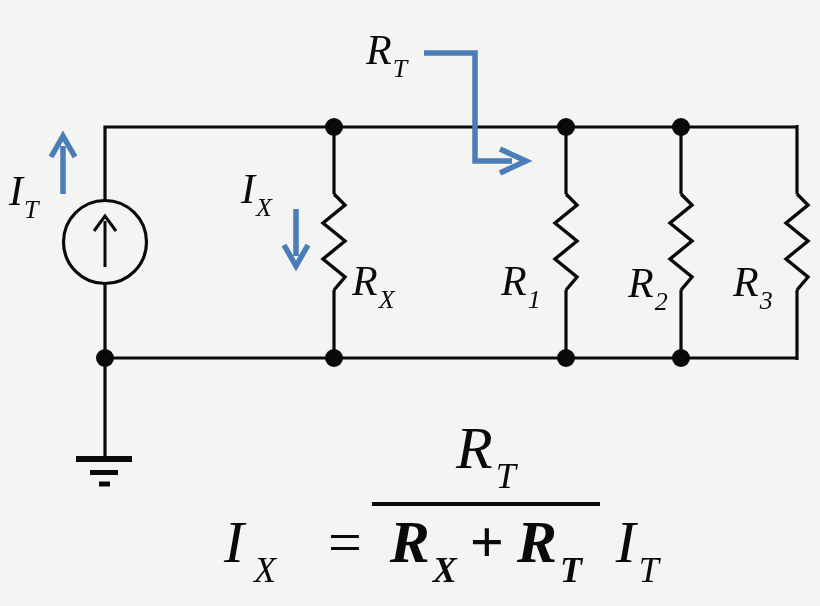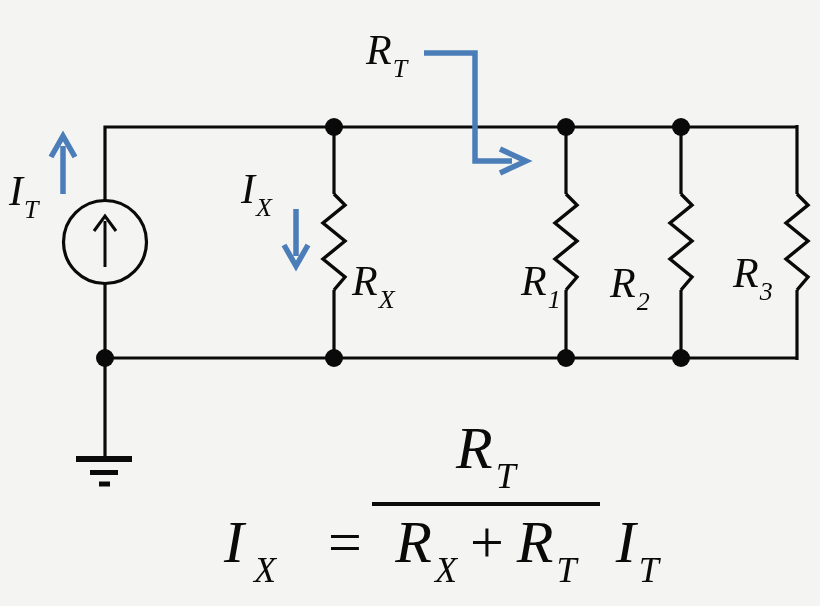--- a/index.html
+++ b/index.html
@@ -20,21 +20,21 @@
     display:flex; align-items:flex-end;
     font-size:60px; line-height:1; font-style:italic; white-space:nowrap;
   }
   .fsub { font-size:36px; position:relative; top:20px; margin-left:3px; }
   .f-lhs { margin-top:47px; }
   .f-lhs .fsub { margin-left:10px; }
   .f-eq { margin-top:44px; margin-left:52px; font-style:normal; }
   .f-frac { margin-left:10px; display:flex; flex-direction:column; align-items:center; min-width:228px; }
   .f-num { display:block; padding-top:0px; }
   .f-bar { display:block; width:100%; height:4px; background:#0a0a0a; margin-top:24px; }
-  .f-den { display:block; margin-top:6px; }
+  .f-den { display:block; margin-top:6px;font-weight:bold; }
   .f-plus { font-style:normal; margin:0 13px; }
   .f-rhs { margin-top:47px; margin-left:16px; }
 </style>
 </head>
 <body>
 
 <div class="stage">
 
   <svg class="circuit-svg" width="820" height="606" viewBox="0 0 820 606">
 
@@ -115,29 +115,29 @@
   </span>
 
   <span class="clabel" style="left:366px;top:29px">
     <span>R</span><span class="sub">T</span>
   </span>
 
   <span class="clabel" style="left:352px;top:260px">
     <span>R</span><span class="sub">X</span>
   </span>
 
-  <span class="clabel" style="left:521px;top:260px">
+  <span class="clabel" style="left:501px;top:260px">
     <span>R</span><span class="sub">1</span>
   </span>
 
-  <span class="clabel" style="left:610px;top:262px">
+  <span class="clabel" style="left:628px;top:262px">
     <span>R</span><span class="sub">2</span>
   </span>
 
-  <span class="clabel" style="left:733px;top:252px">
+  <span class="clabel" style="left:733px;top:261px">
     <span>R</span><span class="sub">3</span>
   </span>
 
   <div class="formula">
     <span class="f-lhs">
       <span>I</span><span class="fsub">X</span>
     </span>
     <span class="f-eq">=</span>
     <span class="f-frac">
       <span class="f-num">

